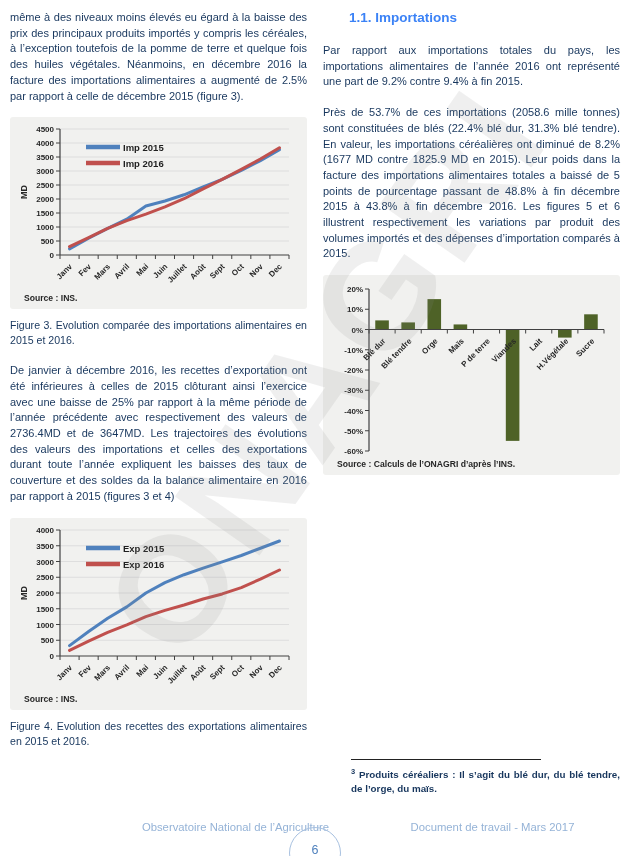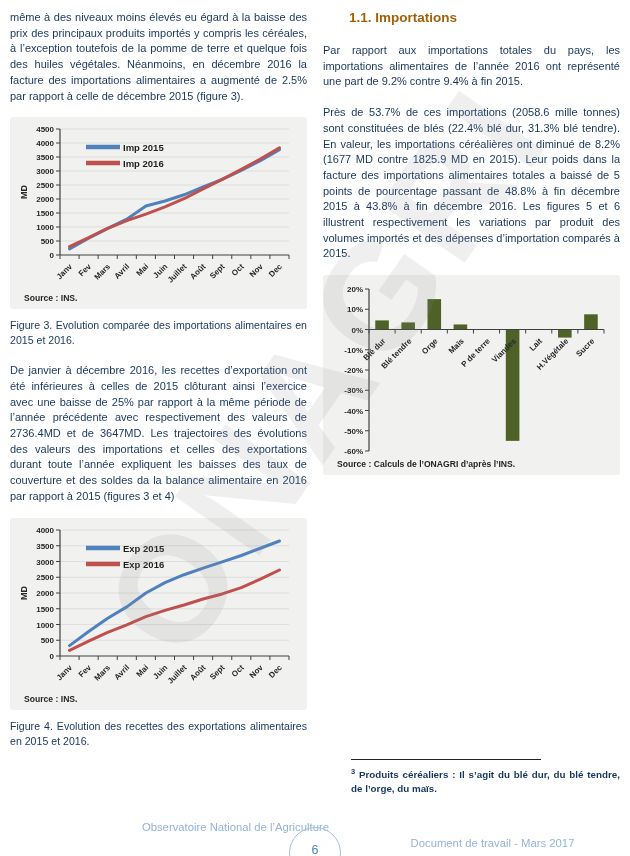--- a/index.html
+++ b/index.html
@@ -3,35 +3,35 @@
 <meta charset="utf-8">
 <style>
   html,body{margin:0;padding:0;background:#fff;}
   .page{
     position:relative; width:630px; height:856px; overflow:hidden;
     font-family:"Liberation Sans",sans-serif; color:#17365d; background:#fff;
   }
   .cols{display:flex; gap:16px; padding:8px 10px 0 10px; height:812px; box-sizing:border-box;}
   .col{width:297px; display:flex; flex-direction:column;}
   p.body{font-size:11px; line-height:15.7px; text-align:justify; margin:2px 0 13px 0;}
-  .heading{color:#a16207; font-weight:bold; font-size:13.5px; margin:2px 0 16px 26px;}
+  .heading{color:#3b82f6; font-weight:bold; font-size:13.5px; margin:2px 0 16px 26px;}
   .caption{font-size:10.6px; font-weight:normal; text-align:justify; line-height:15px; margin:0 0 13px 0;}
   .panel{background:#f1f1ef; border-radius:3px; padding:6px 4px 4px 6px; margin:0 0 9px 0;}
   .source{font-size:8.6px; font-weight:bold; color:#262626; padding:2px 0 2px 8px;}
   svg{font-family:"Liberation Sans",sans-serif; display:block;}
   .footnote{margin-top:auto; padding-bottom:16px;margin-left:28px;}
   .footnote-rule{width:190px; border-top:1.2px solid #222; margin-bottom:5px;}
   .footnote-text{font-size:9.8px; font-weight:bold; line-height:14px; text-align:justify;}
   .footnote-text sup{font-size:7.5px;}
   .body sup{font-size:7.5px; font-weight:bold;}
   .footer-left,.footer-right{
     position:absolute; top:821px; font-size:11.3px; color:#95b3d7; white-space:nowrap;
   }
   .footer-left{left:44px; width:285px; text-align:right;}
-  .footer-right{left:365px; width:255px; text-align:center;margin-top:16px;}
+  .footer-right{left:365px; width:255px; text-align:center;}
   .page-circle{
     position:absolute; left:289px; top:827px; width:52px; height:52px; box-sizing:border-box;
     border:1.5px solid #a8c1e0; border-radius:50%; text-align:center;
     color:#4f81bd; font-size:12.5px; padding-top:15px;
   }
   .watermark{
     position:absolute; left:10px; top:300px; width:610px; text-align:center;
     font-size:150px; font-weight:bold; color:#8a8a8a; opacity:0.13; letter-spacing:8px;
     transform:rotate(-55deg); transform-origin:50% 50%; pointer-events:none; z-index:5;
   }

